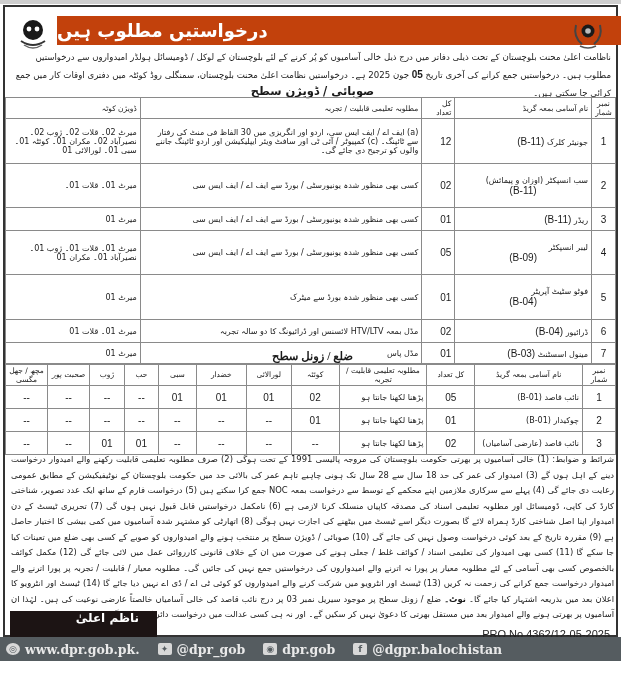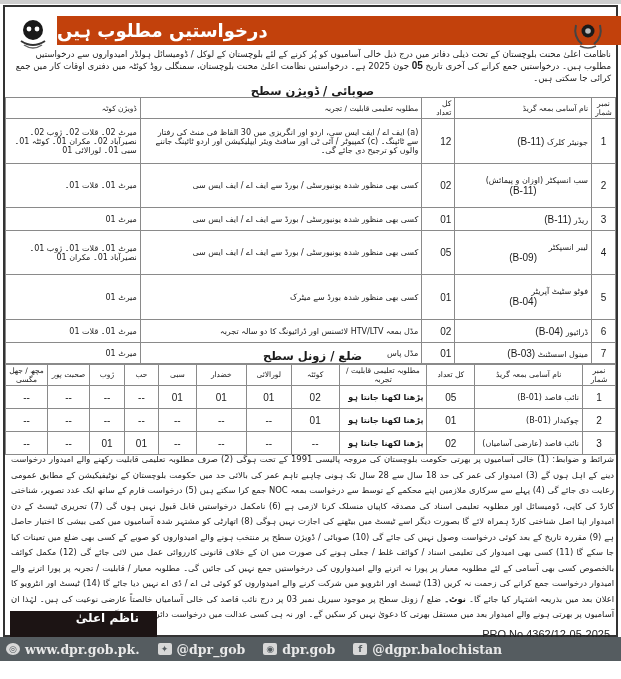--- a/index.html
+++ b/index.html
@@ -9,39 +9,39 @@
   .topstrip { position: absolute; left: 0; top: 0; width: 621px; height: 4px; background: #cfcfcf; }
   .frame { position: absolute; left: 3px; top: 5px; width: 615px; height: 632px; border: 2px solid #333; background: #fff; }
 
   .logo { position: absolute; top: 10px; width: 36px; height: 34px; }
   .logo-left { left: 10px; }
   .logo-right { right: 10px; }
 
   .banner { position: absolute; left: 52px; top: 9px; width: 584px; height: 29px; background: #c2410c; display: flex; align-items: center; }
   .banner span { color: #fff; font-size: 18px; font-weight: bold; direction: rtl; }
 
-  .intro { position: absolute; left: 6px; top: 41px; width: 600px; direction: rtl; text-align: right; font-size: 8.6px; line-height: 12px; }
+  .intro { position: absolute; left: 6px; top: 41px; width: 600px; direction: rtl; text-align: right; font-size: 8.6px; line-height: 18px; }
   .intro b { font-family: "Liberation Sans", sans-serif; font-size: 10px; }
 
   .sec-head { position: absolute; width: 615px; left: 0; text-align: center; direction: rtl; font-weight: bold; font-size: 11.5px; }
 
   table { border-collapse: collapse; position: absolute; direction: rtl; font-size: 8px; }
   td, th { border: 1px solid #8a8a8a; font-weight: normal; padding: 1px 3px; vertical-align: middle; }
   th { font-size: 7.5px; height: 16px; text-align: right; }
   .num { font-family: "Liberation Sans", sans-serif; font-size: 10px; text-align: center; }
   .t1 td { text-align: right; }
   .t1 .c-no { width: 24px; text-align: center; }
   .t1 .c-post { width: 137px; }
   .t1 .c-cnt { width: 33px; }
   .t1 .c-qual { width: 282px; }
   .t1 .c-dist { width: 135px; }
   .t2 td { text-align: center; height: 23px; }
   .t2 th { text-align: center; border-radius: 7px; }
   .t2 .c-post { text-align: right; }
-  .t2 .c-qual { text-align: right; font-weight: bold; }
+  .t2 .c-qual { text-align: right; }
   .small-grade { display:block; text-align:center; font-family:"Liberation Sans",sans-serif; font-size:10px; }
 
   .conds { position: absolute; left: 6px; top: 445px; width: 603px; direction: rtl; text-align: justify; font-size: 8.4px; line-height: 15.5px; }
 
   .sig { position: absolute; left: 5px; top: 604px; width: 147px; height: 31px; background: #1c1414; color: #fff; direction: rtl; text-align: center; font-weight: bold; font-size: 12px; line-height: 15px; padding-left: 48px; }
   .prq { position: absolute; right: 6px; top: 621px; font-family: "Liberation Sans", sans-serif; font-size: 11px; color: #222; }
 
   .footer { position: absolute; left: 0; top: 637px; width: 621px; height: 24px; background: #555c60; display: flex; align-items: center; padding: 0 6px; color: #e9e9e9; font-family: "DejaVu Serif", serif; font-weight: bold; font-size: 12.5px; }
   .footer .item { display: flex; align-items: center; margin-right: 18px; }
   .footer .ico { width: 14px; height: 12px; background: #d8d8d8; color: #555c60; font-size: 9px; display: inline-flex; align-items: center; justify-content: center; margin-right: 5px; border-radius: 2px; font-family: "DejaVu Sans", sans-serif; }
@@ -139,21 +139,21 @@
       <tr style="height:22px;">
         <td class="c-no num">7</td>
         <td class="c-post"><span>مینول اسسٹنٹ</span> <span class="num">(B-03)</span></td>
         <td class="c-cnt num">01</td>
         <td class="c-qual">مڈل پاس</td>
         <td class="c-dist">میرٹ 01</td>
       </tr>
     </tbody>
   </table>
 
-  <div class="sec-head" style="top:342px;">ضلع / زونل سطح</div>
+  <div class="sec-head" style="top:342px;font-family:Liberation Serif, serif;">ضلع / زونل سطح</div>
 
   <table class="t2" style="left:0px; top:356px; width:611px;">
     <thead>
       <tr style="height:22px;">
         <th style="width:33px;">نمبر شمار</th>
         <th style="width:108px;">نام آسامی بمعہ گریڈ</th>
         <th style="width:48px;">کل تعداد</th>
         <th style="width:88px;">مطلوبہ تعلیمی قابلیت / تجربہ</th>
         <th style="width:48px;">کوئٹہ</th>
         <th style="width:45px;">لورالائی</th>

